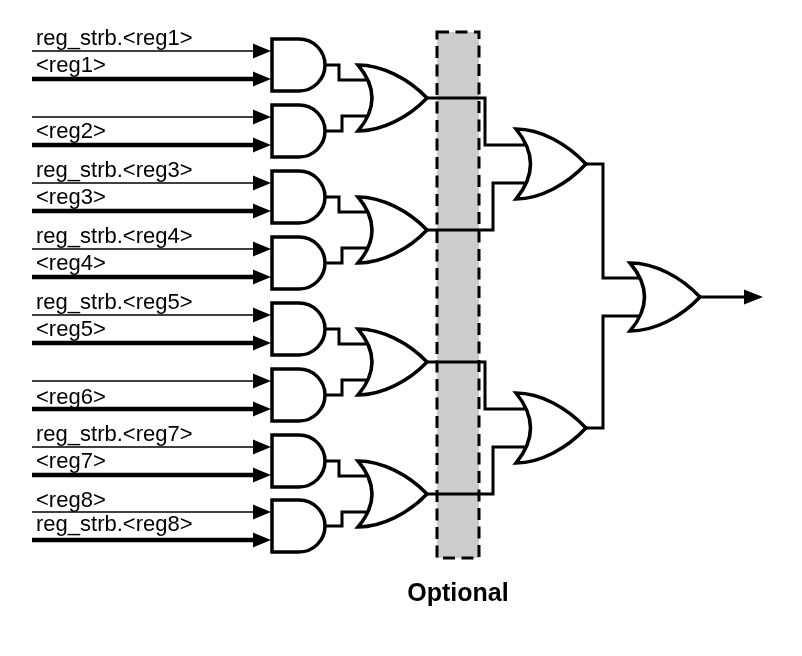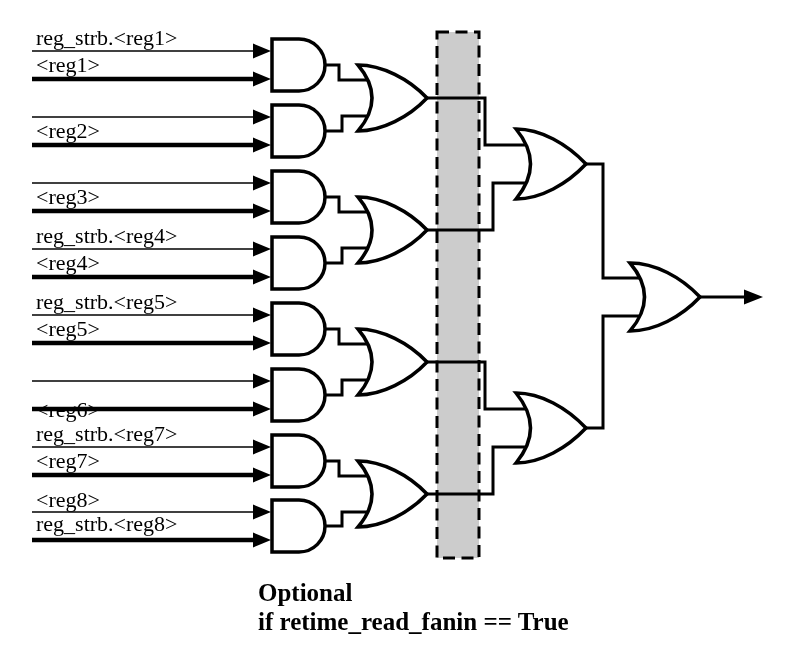--- a/index.html
+++ b/index.html
@@ -1,26 +1,26 @@
 <!DOCTYPE html>
 <html><head>
 <meta charset="utf-8">
 <style>
   html,body{margin:0;padding:0;background:#ffffff;}
   .canvas{
     position:relative;width:802px;height:656px;background:#ffffff;
-    font-family:Liberation Serif, serif;color:#000;overflow:hidden;
+    font-family:Liberation Sans, sans-serif;color:#000;overflow:hidden;
   }
   .canvas svg{position:absolute;left:0;top:0;}
   .lbl{
     position:absolute;left:36px;font-size:22px;line-height:24px;
     white-space:nowrap;color:#000;
   }
   .caption{
-    position:absolute;left:258px;top:578px;width:400px;text-align:left;
+    position:absolute;left:258px;top:578px;width:400px;text-align:center;
     font-weight:bold;font-size:25px;line-height:29px;color:#000;
   }
   .gate{fill:#ffffff;stroke:#000000;stroke-width:3.5;}
   .wire{fill:none;stroke:#000000;stroke-width:3;}
   .thinline{stroke:#000000;stroke-width:1.6;}
   .thickline{stroke:#000000;stroke-width:4.6;}
   .arrow{fill:#000000;stroke:none;}
   .region{stroke:#000000;stroke-width:3;stroke-dasharray:12 6.5;}
 </style>
 </head>
@@ -123,28 +123,28 @@
       <path class="gate" d="M516,129 C541,129 567,144 586,164 C567,184 541,199 516,199 Q545,164 516,129 Z"></path>
       <path class="gate" d="M516,393 C541,393 567,408 586,428 C567,448 541,463 516,463 Q545,428 516,393 Z"></path>
     </g>
 
     <path class="gate" d="M630,263 C655,263 681,277 700,297 C681,317 655,331 630,331 Q659,297 630,263 Z"></path>
   </svg>
 
   <div class="lbl" style="top:26px">reg_strb.&lt;reg1&gt;</div>
   <div class="lbl" style="top:53px">&lt;reg1&gt;</div>
   <div class="lbl" style="top:119px">&lt;reg2&gt;</div>
+  <div class="lbl" style="top:158px">reg_strb.&lt;reg3&gt;</div>
   <div class="lbl" style="top:185px">&lt;reg3&gt;</div>
   <div class="lbl" style="top:224px">reg_strb.&lt;reg4&gt;</div>
   <div class="lbl" style="top:251px">&lt;reg4&gt;</div>
   <div class="lbl" style="top:290px">reg_strb.&lt;reg5&gt;</div>
   <div class="lbl" style="top:317px">&lt;reg5&gt;</div>
-  <div class="lbl" style="top:398px">&lt;reg6&gt;</div>
+  <div class="lbl" style="top:385px">&lt;reg6&gt;</div>
   <div class="lbl" style="top:422px">reg_strb.&lt;reg7&gt;</div>
   <div class="lbl" style="top:449px">&lt;reg7&gt;</div>
   <div class="lbl" style="top:512px">reg_strb.&lt;reg8&gt;</div>
   <div class="lbl" style="top:488px">&lt;reg8&gt;</div>
 
   <div class="caption">
     <div>Optional</div>
-    <div>if retime_read_fanin == True</div>
   </div>
 </div>
 
 </body></html>

